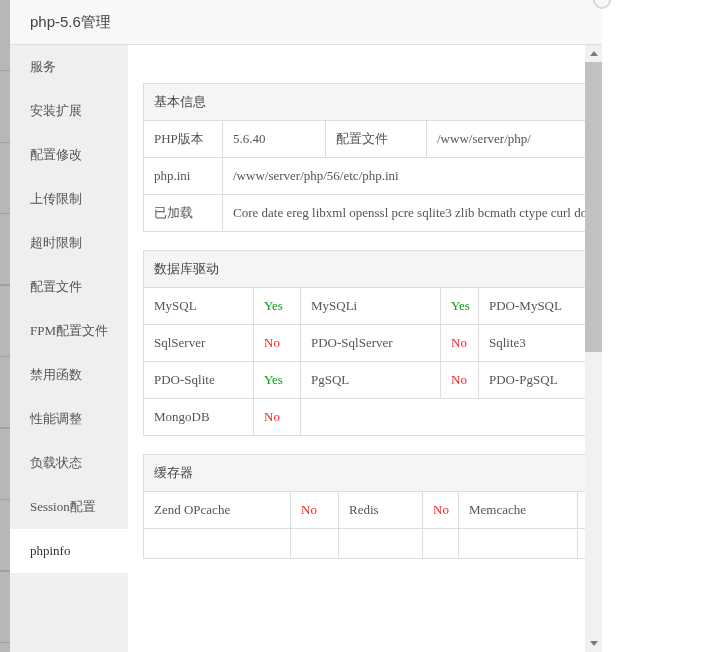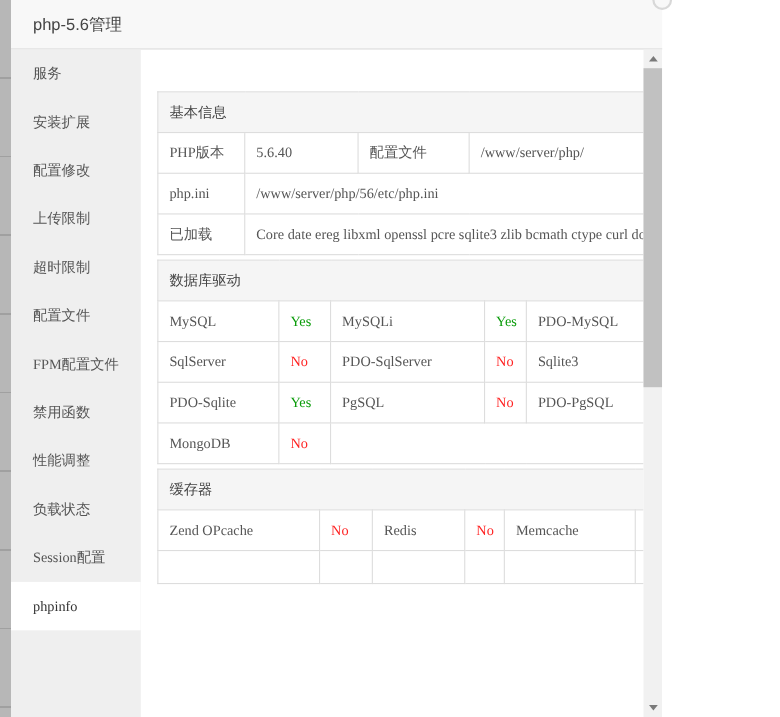--- a/index.html
+++ b/index.html
@@ -41,21 +41,21 @@
   
   .content { flex:1 1 auto; overflow:hidden; padding:18px 0 0 15px; }
 
   .btn-view {
     display:inline-block; height:30px; line-height:28px; padding:0 14px;
     background:#fff; border:1px solid #ccc; border-radius:3px;
     font-size:13px; color:#555; cursor:pointer;
   }
 
   table.info { width:537px; border-collapse:collapse; table-layout:fixed; margin-top:20px; background:#fff; }
-  table.info + table.info { margin-top:4px; }
+  table.info + table.info { margin-top:18px; }
   table.info th, table.info td {
     border:1px solid #ddd; font-size:13px; font-weight:normal;
     color:#555; text-align:left; padding:9px 10px; line-height:18px;
     overflow:hidden; white-space:nowrap;
   }
   table.info th.section-title { background:#f5f5f5; color:#444; }
   td.wrap-cell { white-space:normal; }
   .status-cell.yes { color:var(--status-yes-color,#0a9c0a); }
   .status-cell.no  { color:var(--status-no-color,#ff2222); }
   tr.partial-row td { height:30px; }

